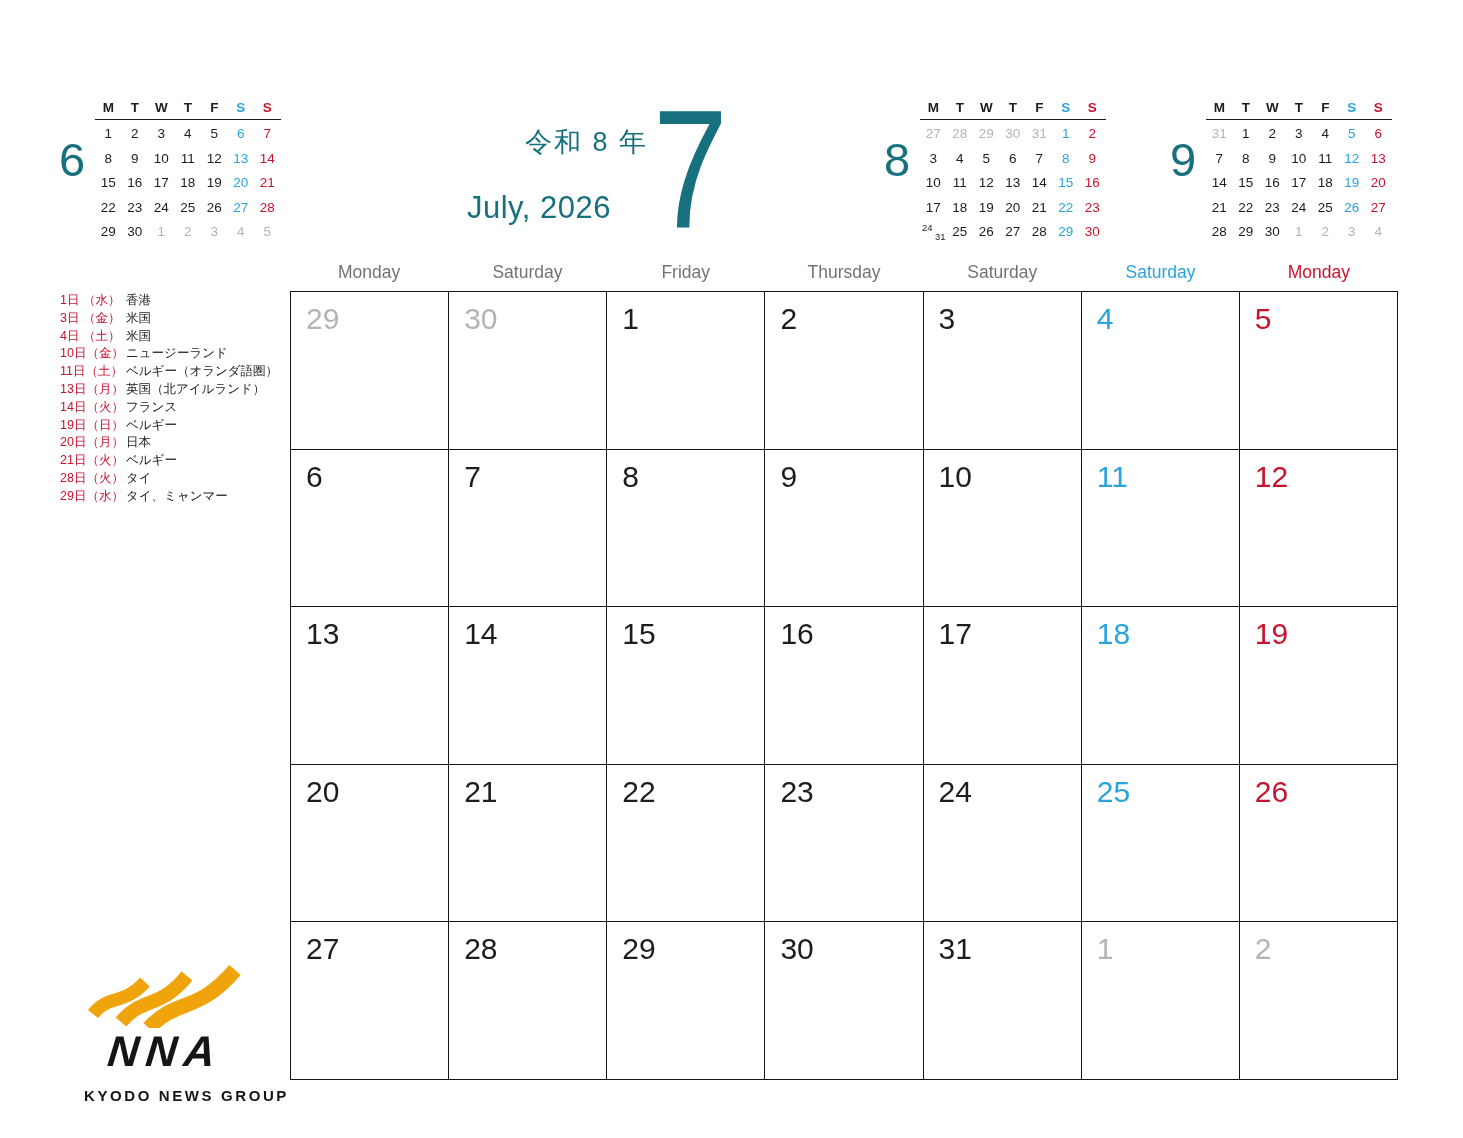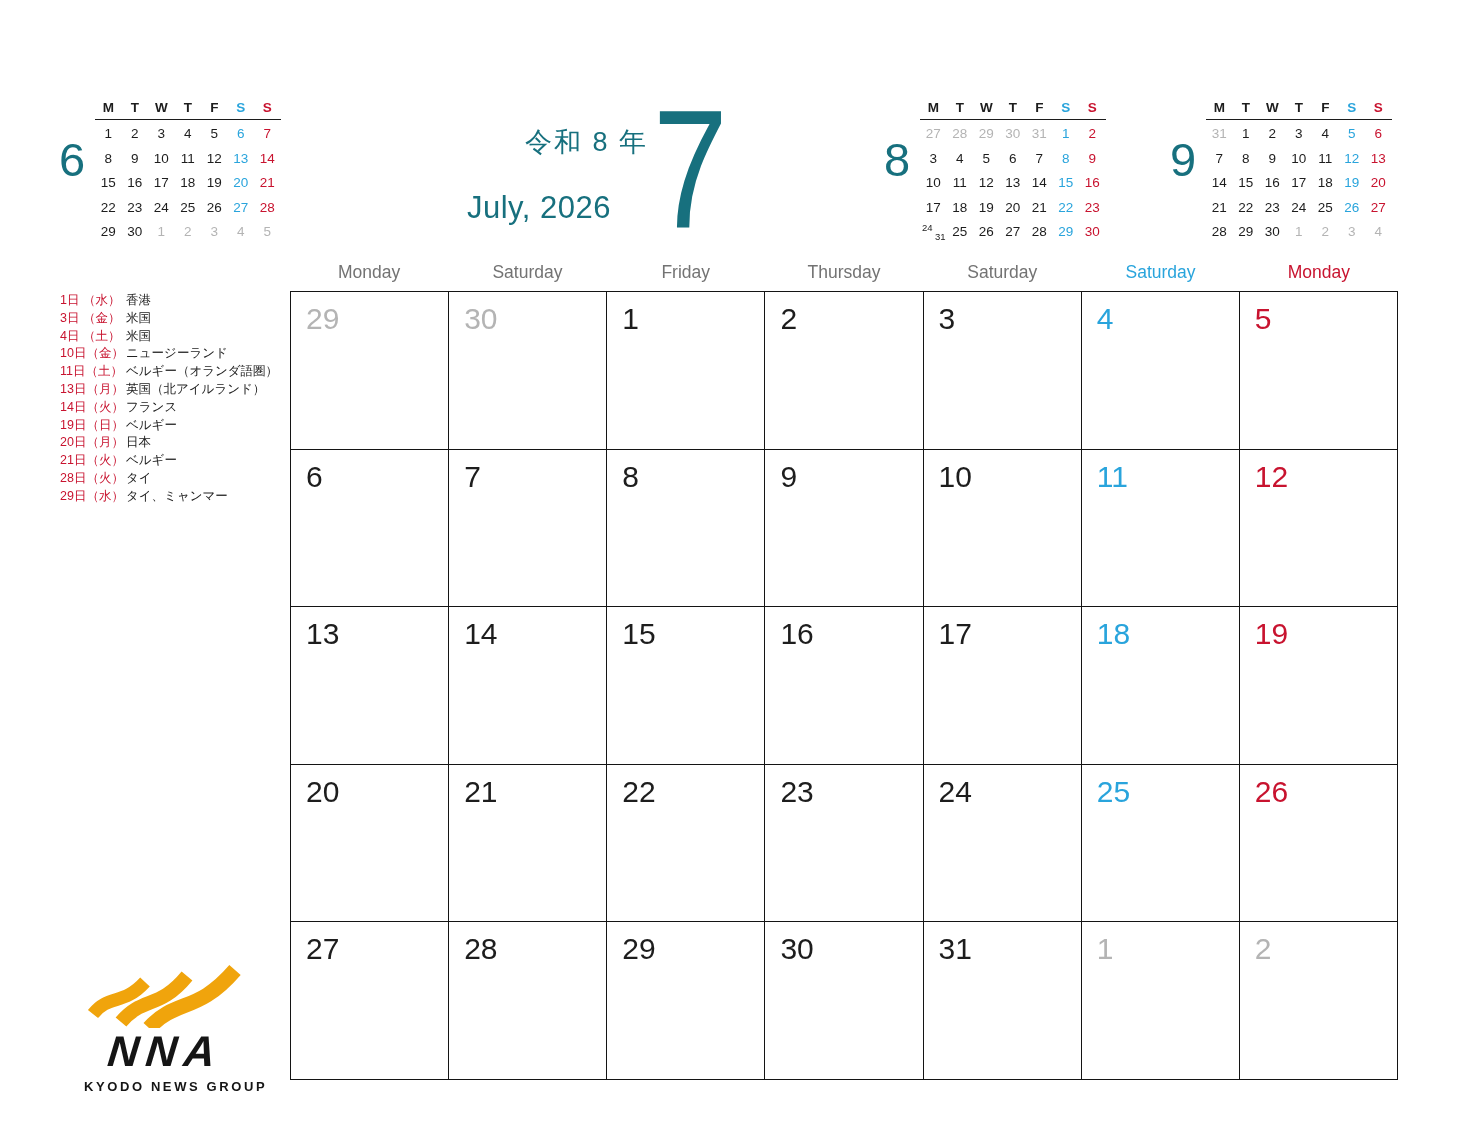--- a/index.html
+++ b/index.html
@@ -90,22 +90,22 @@
 
   
   .logo { position:absolute; left:84px; top:956px; width:162px; text-align:center; }
   .logo-swoosh { display:block; margin:0 auto; }
   .logo-text {
     font-size:43px; font-weight:bold; font-style:italic;
     letter-spacing:7px; color:#151515; line-height:1;
     transform:skewX(-6deg); margin-top:2px;
   }
   .logo-group {
-    font-size:13px; font-weight:bold; letter-spacing:2.6px;
-    color:#151515; margin-top:6px; white-space:nowrap;
+    font-size:15px; font-weight:bold; letter-spacing:2.6px;
+    color:#151515; margin-top:14px; white-space:nowrap;
   }
 </style>
 </head>
 <body>
 
 <div class="page">
 
   <div class="mini mini-june">
     <div class="mini-label">6</div>
     <div class="mini-grid">

